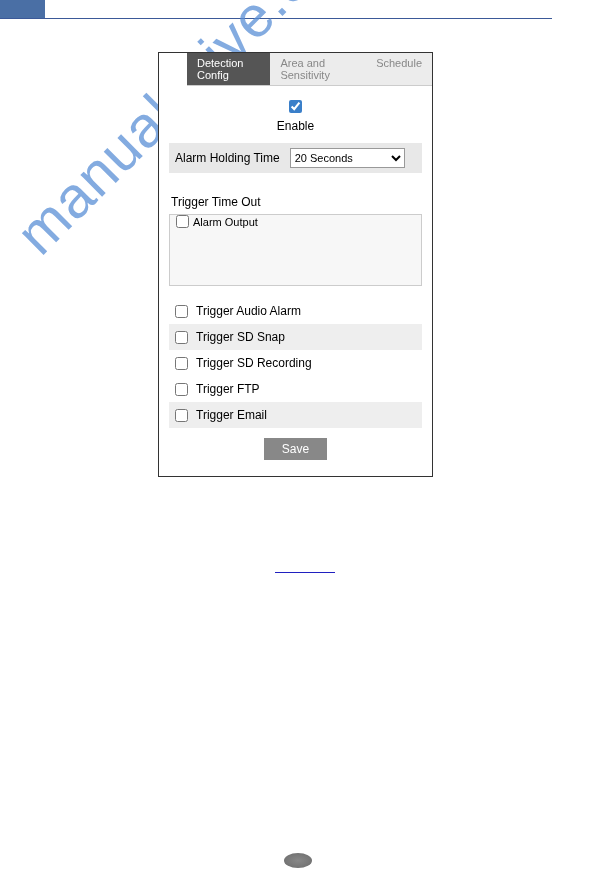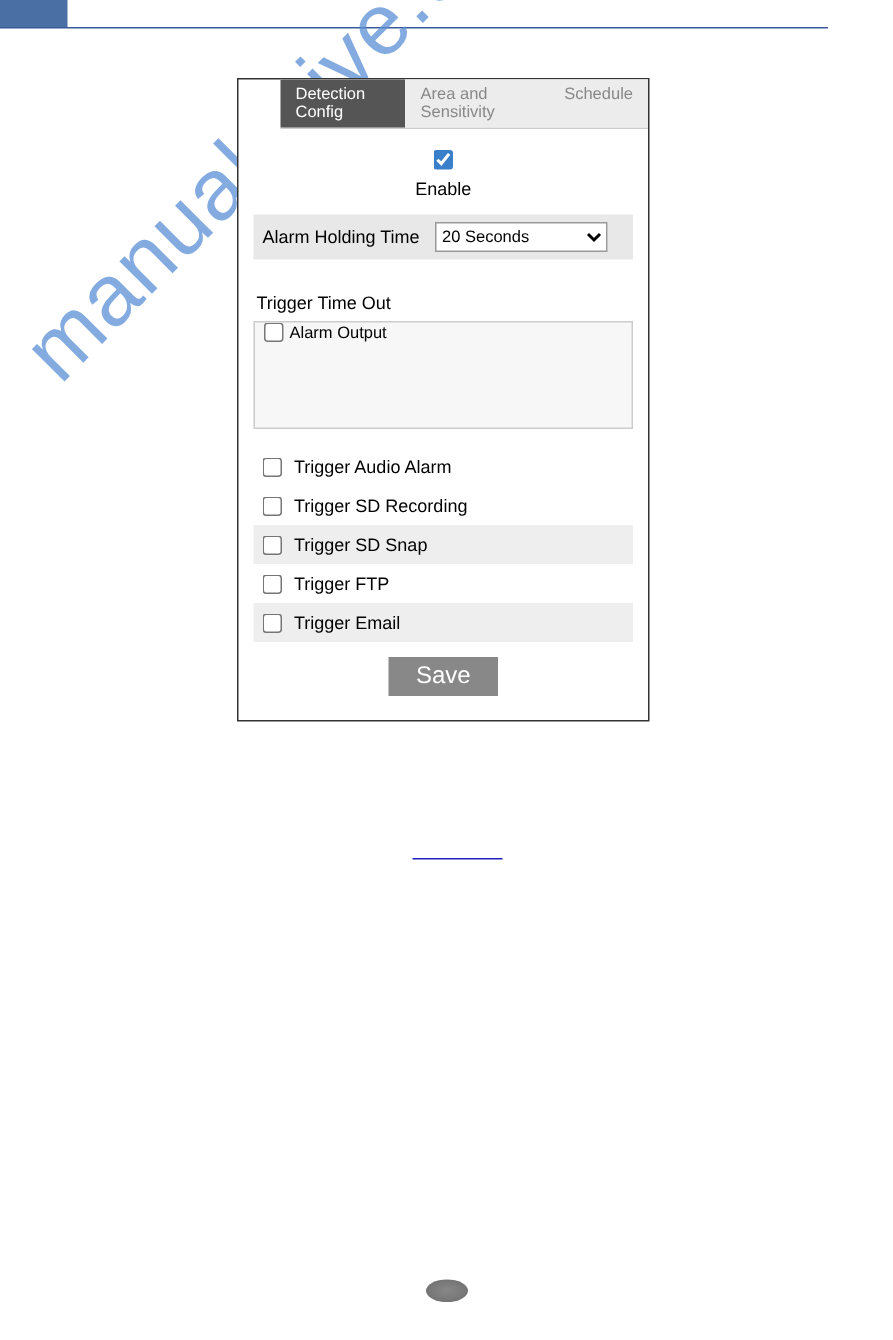--- a/index.html
+++ b/index.html
@@ -116,21 +116,21 @@
     }
     .save-row {
       text-align: center;
       padding: 10px 0 6px 0;
     }
     .save-btn {
       background: #888;
       color: #fff;
       border: none;
       padding: 4px 18px;
-      font-size: 16px;
+      font-size: 12px;
       cursor: pointer;
     }
     .watermark {
       position: absolute;
       top: 200px;
       left: 50px;
       font-size: 58px;
       color: #5a8fd6;
       transform: rotate(-45deg);
       transform-origin: left bottom;
@@ -188,27 +188,27 @@
       <label>
         <input type="checkbox" style="">
         <span>Alarm Output</span>
       </label>
     </div>
 
     <div class="trigger-row">
       <input type="checkbox" style="">
       <span>Trigger Audio Alarm</span>
     </div>
+    <div class="trigger-row shaded">
+      <input type="checkbox" style="">
+      <span>Trigger SD Snap</span>
+    </div>
     <div class="trigger-row">
       <input type="checkbox" style="">
       <span>Trigger SD Recording</span>
-    </div>
-    <div class="trigger-row shaded">
-      <input type="checkbox" style="">
-      <span>Trigger SD Snap</span>
     </div>
     <div class="trigger-row">
       <input type="checkbox" style="">
       <span>Trigger FTP</span>
     </div>
     <div class="trigger-row shaded">
       <input type="checkbox" style="">
       <span>Trigger Email</span>
     </div>
 

